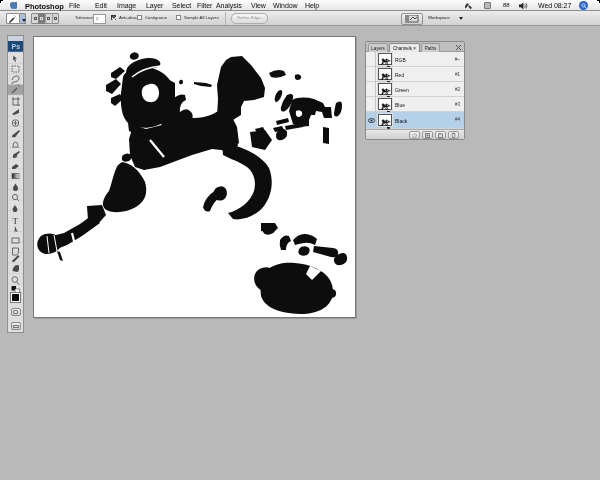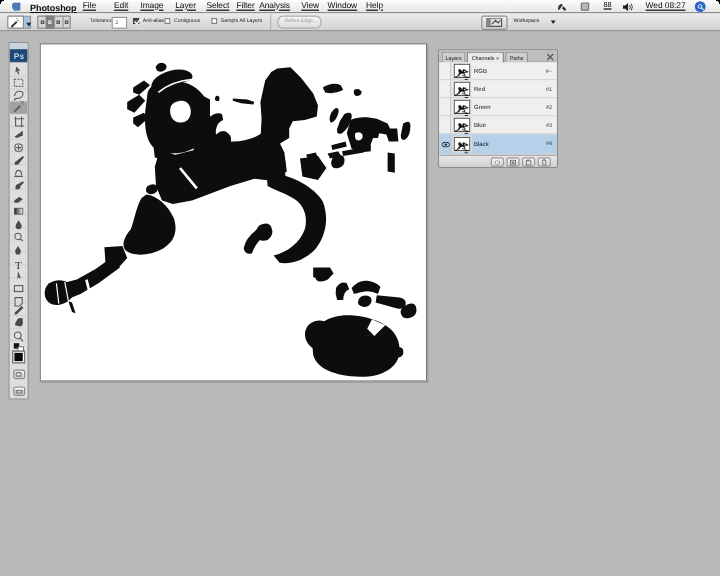--- a/index.html
+++ b/index.html
@@ -1,20 +1,20 @@
 <!DOCTYPE html>
 <html><head><meta charset="utf-8"><style>
 html,body{margin:0;padding:0;width:600px;height:480px;overflow:hidden;
  font-family:"Liberation Sans",sans-serif;background:#b9b9b9;}
 *{box-sizing:border-box;}
 .abs{position:absolute;}
 
 #menubar{position:absolute;left:0;top:0;width:600px;height:11px;
  background:linear-gradient(#fdfdfd,#e6e6e6);border-bottom:1px solid #8e8e8e;}
-#menubar .mi{position:absolute;top:1.5px;font-size:7px;color:#0c0c0c;letter-spacing:-0.05px;text-decoration:underline;}
+#menubar .mi{position:absolute;top:1.5px;font-size:7px;color:#0c0c0c;letter-spacing:-0.05px;}
 .corner{position:absolute;top:0;width:5px;height:5px;background:#000;z-index:5;}
 #cl{left:0;-webkit-mask:radial-gradient(circle 5px at 5px 5px,transparent 5px,#000 5px);
  mask:radial-gradient(circle 5px at 5px 5px,transparent 5px,#000 5px);}
 #cr{right:0;-webkit-mask:radial-gradient(circle 5px at 0 5px,transparent 5px,#000 5px);
  mask:radial-gradient(circle 5px at 0 5px,transparent 5px,#000 5px);}
 
 #optbar{position:absolute;left:0;top:11px;width:600px;height:15px;
  background:linear-gradient(#ececec,#d2d2d2);border-bottom:1px solid #979797;}
 #optbar .t{position:absolute;font-size:6px;color:#333;transform:scale(.72);transform-origin:0 50%;white-space:nowrap;color:#222;}
 .cb{position:absolute;width:5px;height:5px;background:#fff;border:1px solid #858585;top:4px;}

